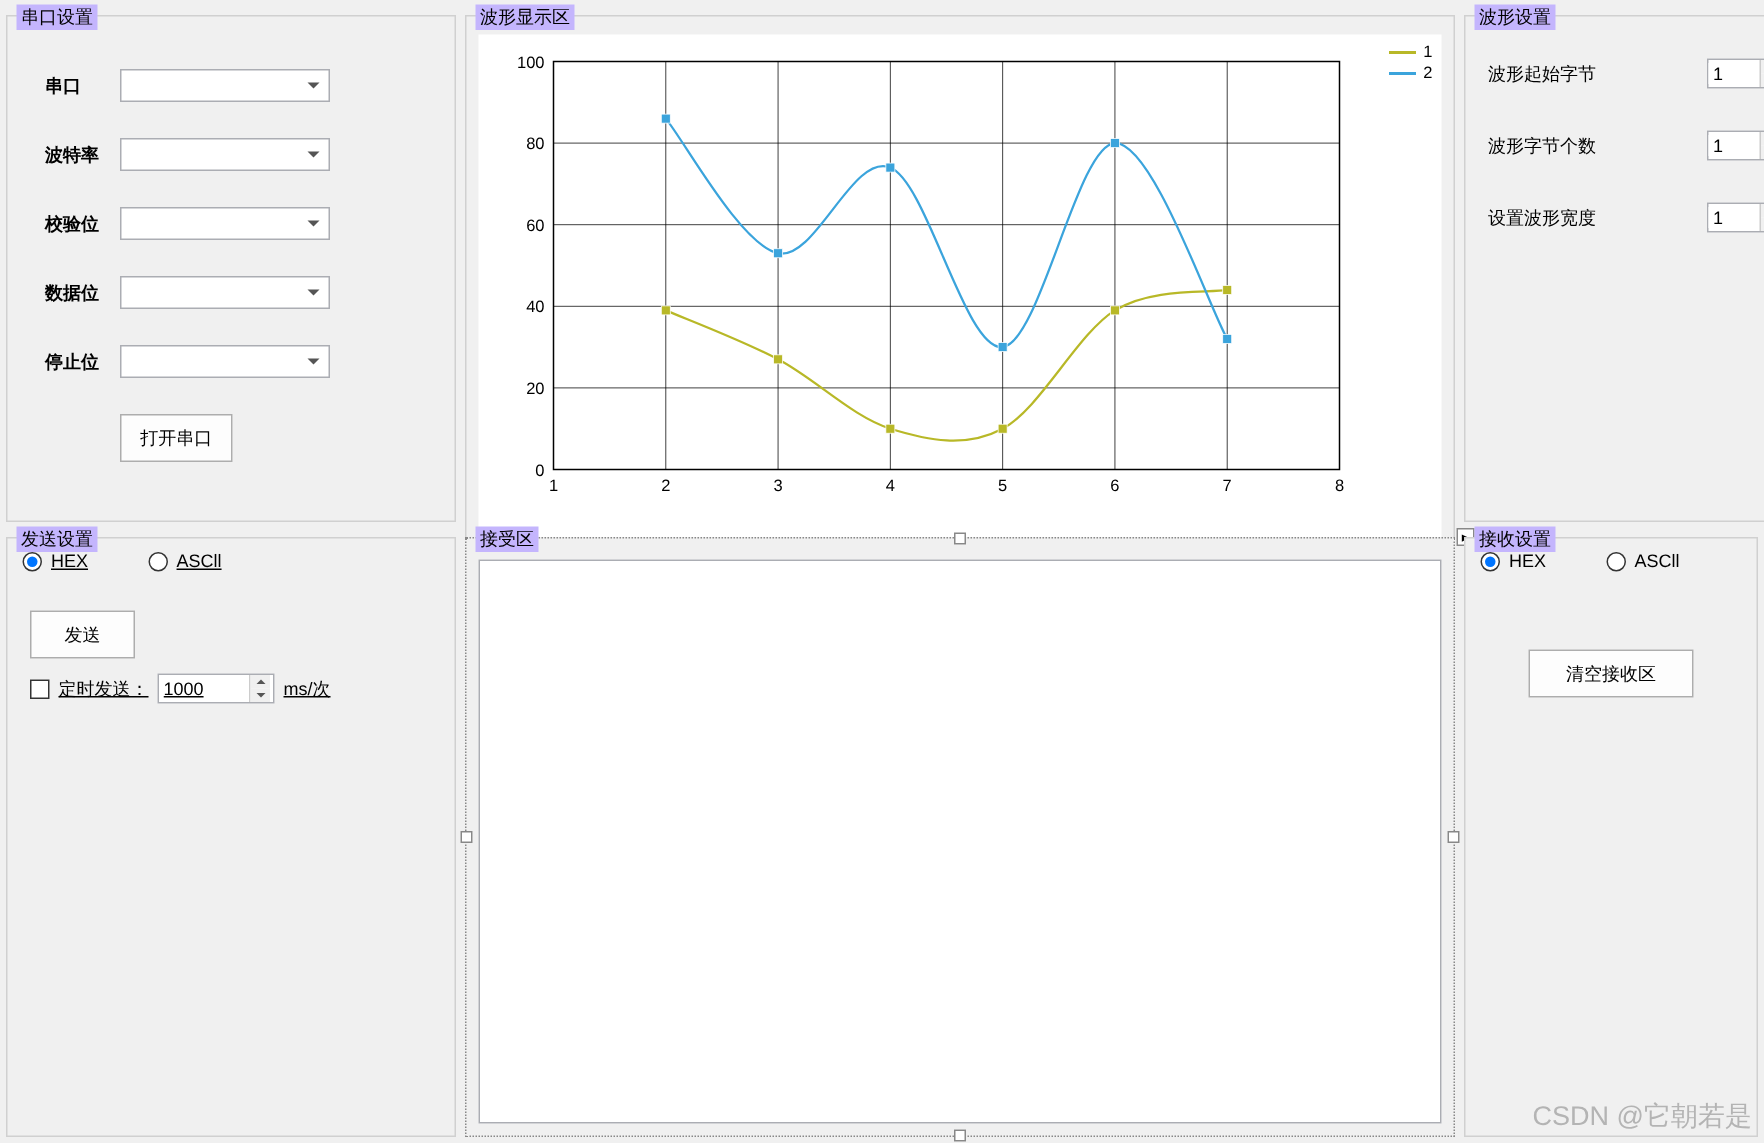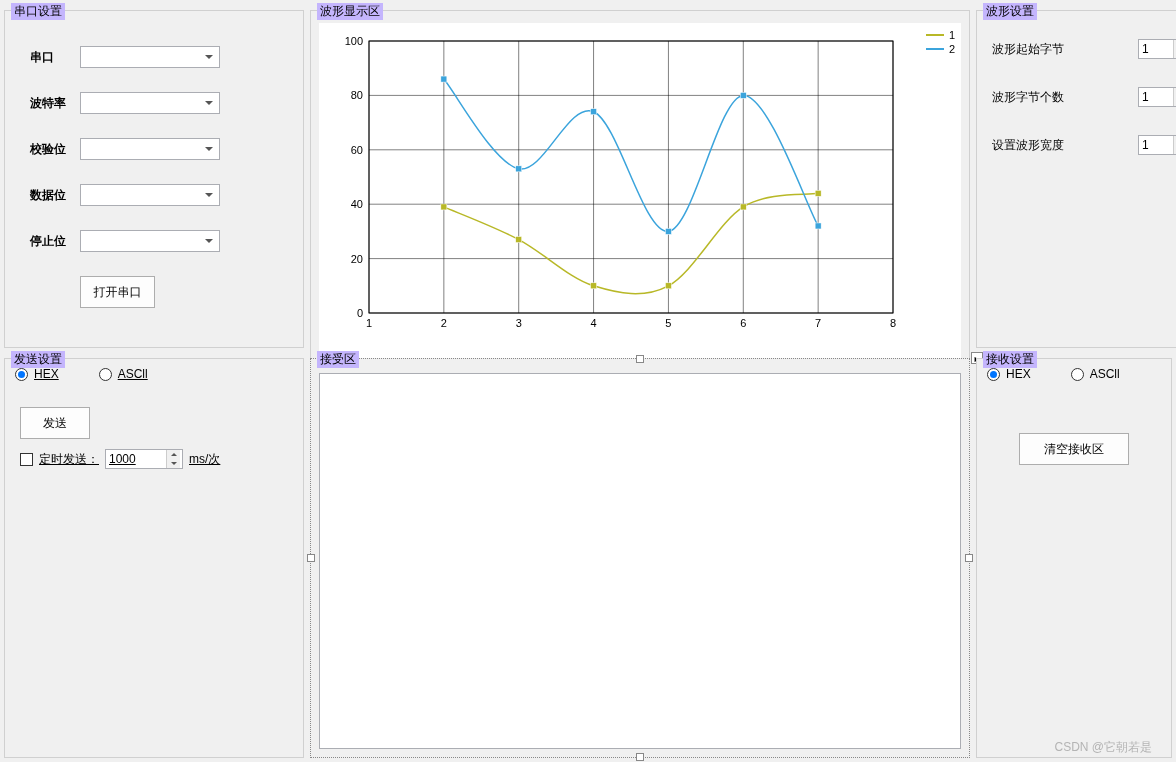--- a/index.html
+++ b/index.html
@@ -201,24 +201,24 @@
   align-items: center;
   gap: 5px;
   margin-bottom: 2px;
 }
 .legend-line {
   width: 18px;
   height: 2px;
 }
 .watermark {
   position: absolute;
-  right: 24px;
+  right: 8px;
   bottom: 6px;
   color: rgba(120,120,120,0.5);
-  font-size: 12px;
+  font-size: 18px;
 }
 .dotted-border {
   border: 1px dotted #888;
 }
 </style>
 </head>
 <body>
 
 <div class="groupbox" style="left:4px; top:10px; width:300px; height:338px;">
   <div class="groupbox-title">串口设置</div>

